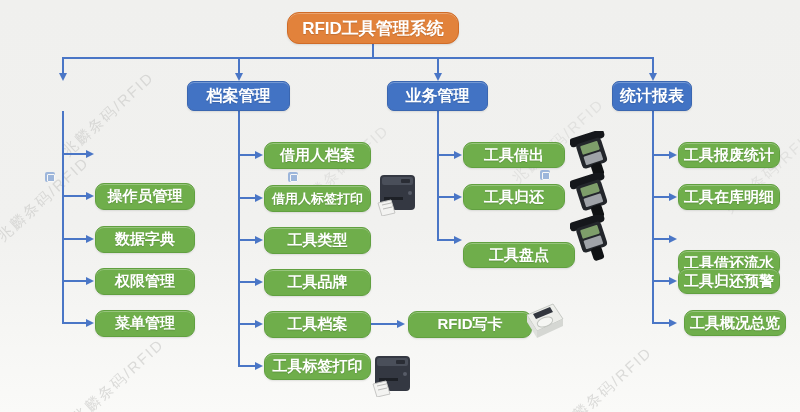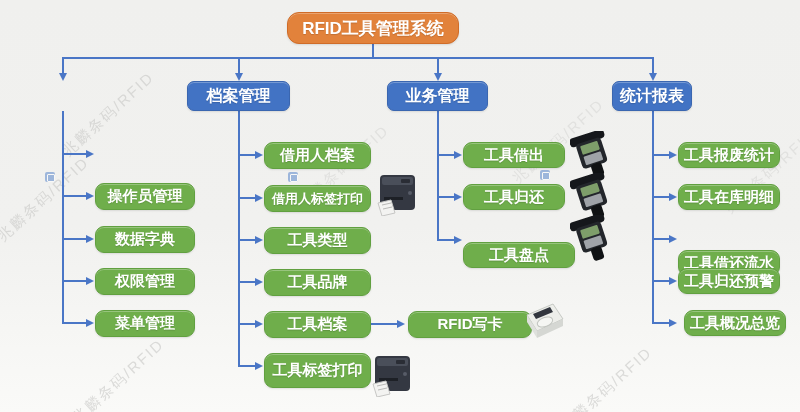--- a/index.html
+++ b/index.html
@@ -151,21 +151,21 @@
   <div class="box node-box" style="left:95px;top:183px;width:100px;height:27px;">操作员管理</div>
   <div class="box node-box" style="left:95px;top:226px;width:100px;height:27px;">数据字典</div>
   <div class="box node-box" style="left:95px;top:268px;width:100px;height:27px;">权限管理</div>
   <div class="box node-box" style="left:95px;top:310px;width:100px;height:27px;">菜单管理</div>
 
   <div class="box node-box" style="left:264px;top:142px;width:107px;height:27px;">借用人档案</div>
   <div class="box node-box small" style="left:264px;top:185px;width:107px;height:27px;">借用人标签打印</div>
   <div class="box node-box" style="left:264px;top:227px;width:107px;height:27px;">工具类型</div>
   <div class="box node-box" style="left:264px;top:269px;width:107px;height:27px;">工具品牌</div>
   <div class="box node-box" style="left:264px;top:311px;width:107px;height:27px;">工具档案</div>
-  <div class="box node-box" style="left:264px;top:353px;width:107px;height:35px;text-align:right;">工具标签打印</div>
+  <div class="box node-box" style="left:264px;top:353px;width:107px;height:27px;text-align:right;">工具标签打印</div>
 
   <div class="box node-box" style="left:463px;top:142px;width:102px;height:26px;">工具借出</div>
   <div class="box node-box" style="left:463px;top:184px;width:102px;height:26px;">工具归还</div>
   <div class="box node-box" style="left:463px;top:242px;width:112px;height:26px;">工具盘点</div>
 
   <div class="box node-box" style="left:678px;top:142px;width:102px;height:26px;">工具报废统计</div>
   <div class="box node-box" style="left:678px;top:184px;width:102px;height:26px;">工具在库明细</div>
   <div class="box node-box" style="left:678px;top:226px;width:102px;height:26px;margin-top:24px;">工具借还流水</div>
   <div class="box node-box" style="left:678px;top:268px;width:102px;height:26px;">工具归还预警</div>
   <div class="box node-box" style="left:678px;top:310px;width:102px;height:26px;margin-left:6px;">工具概况总览</div>

